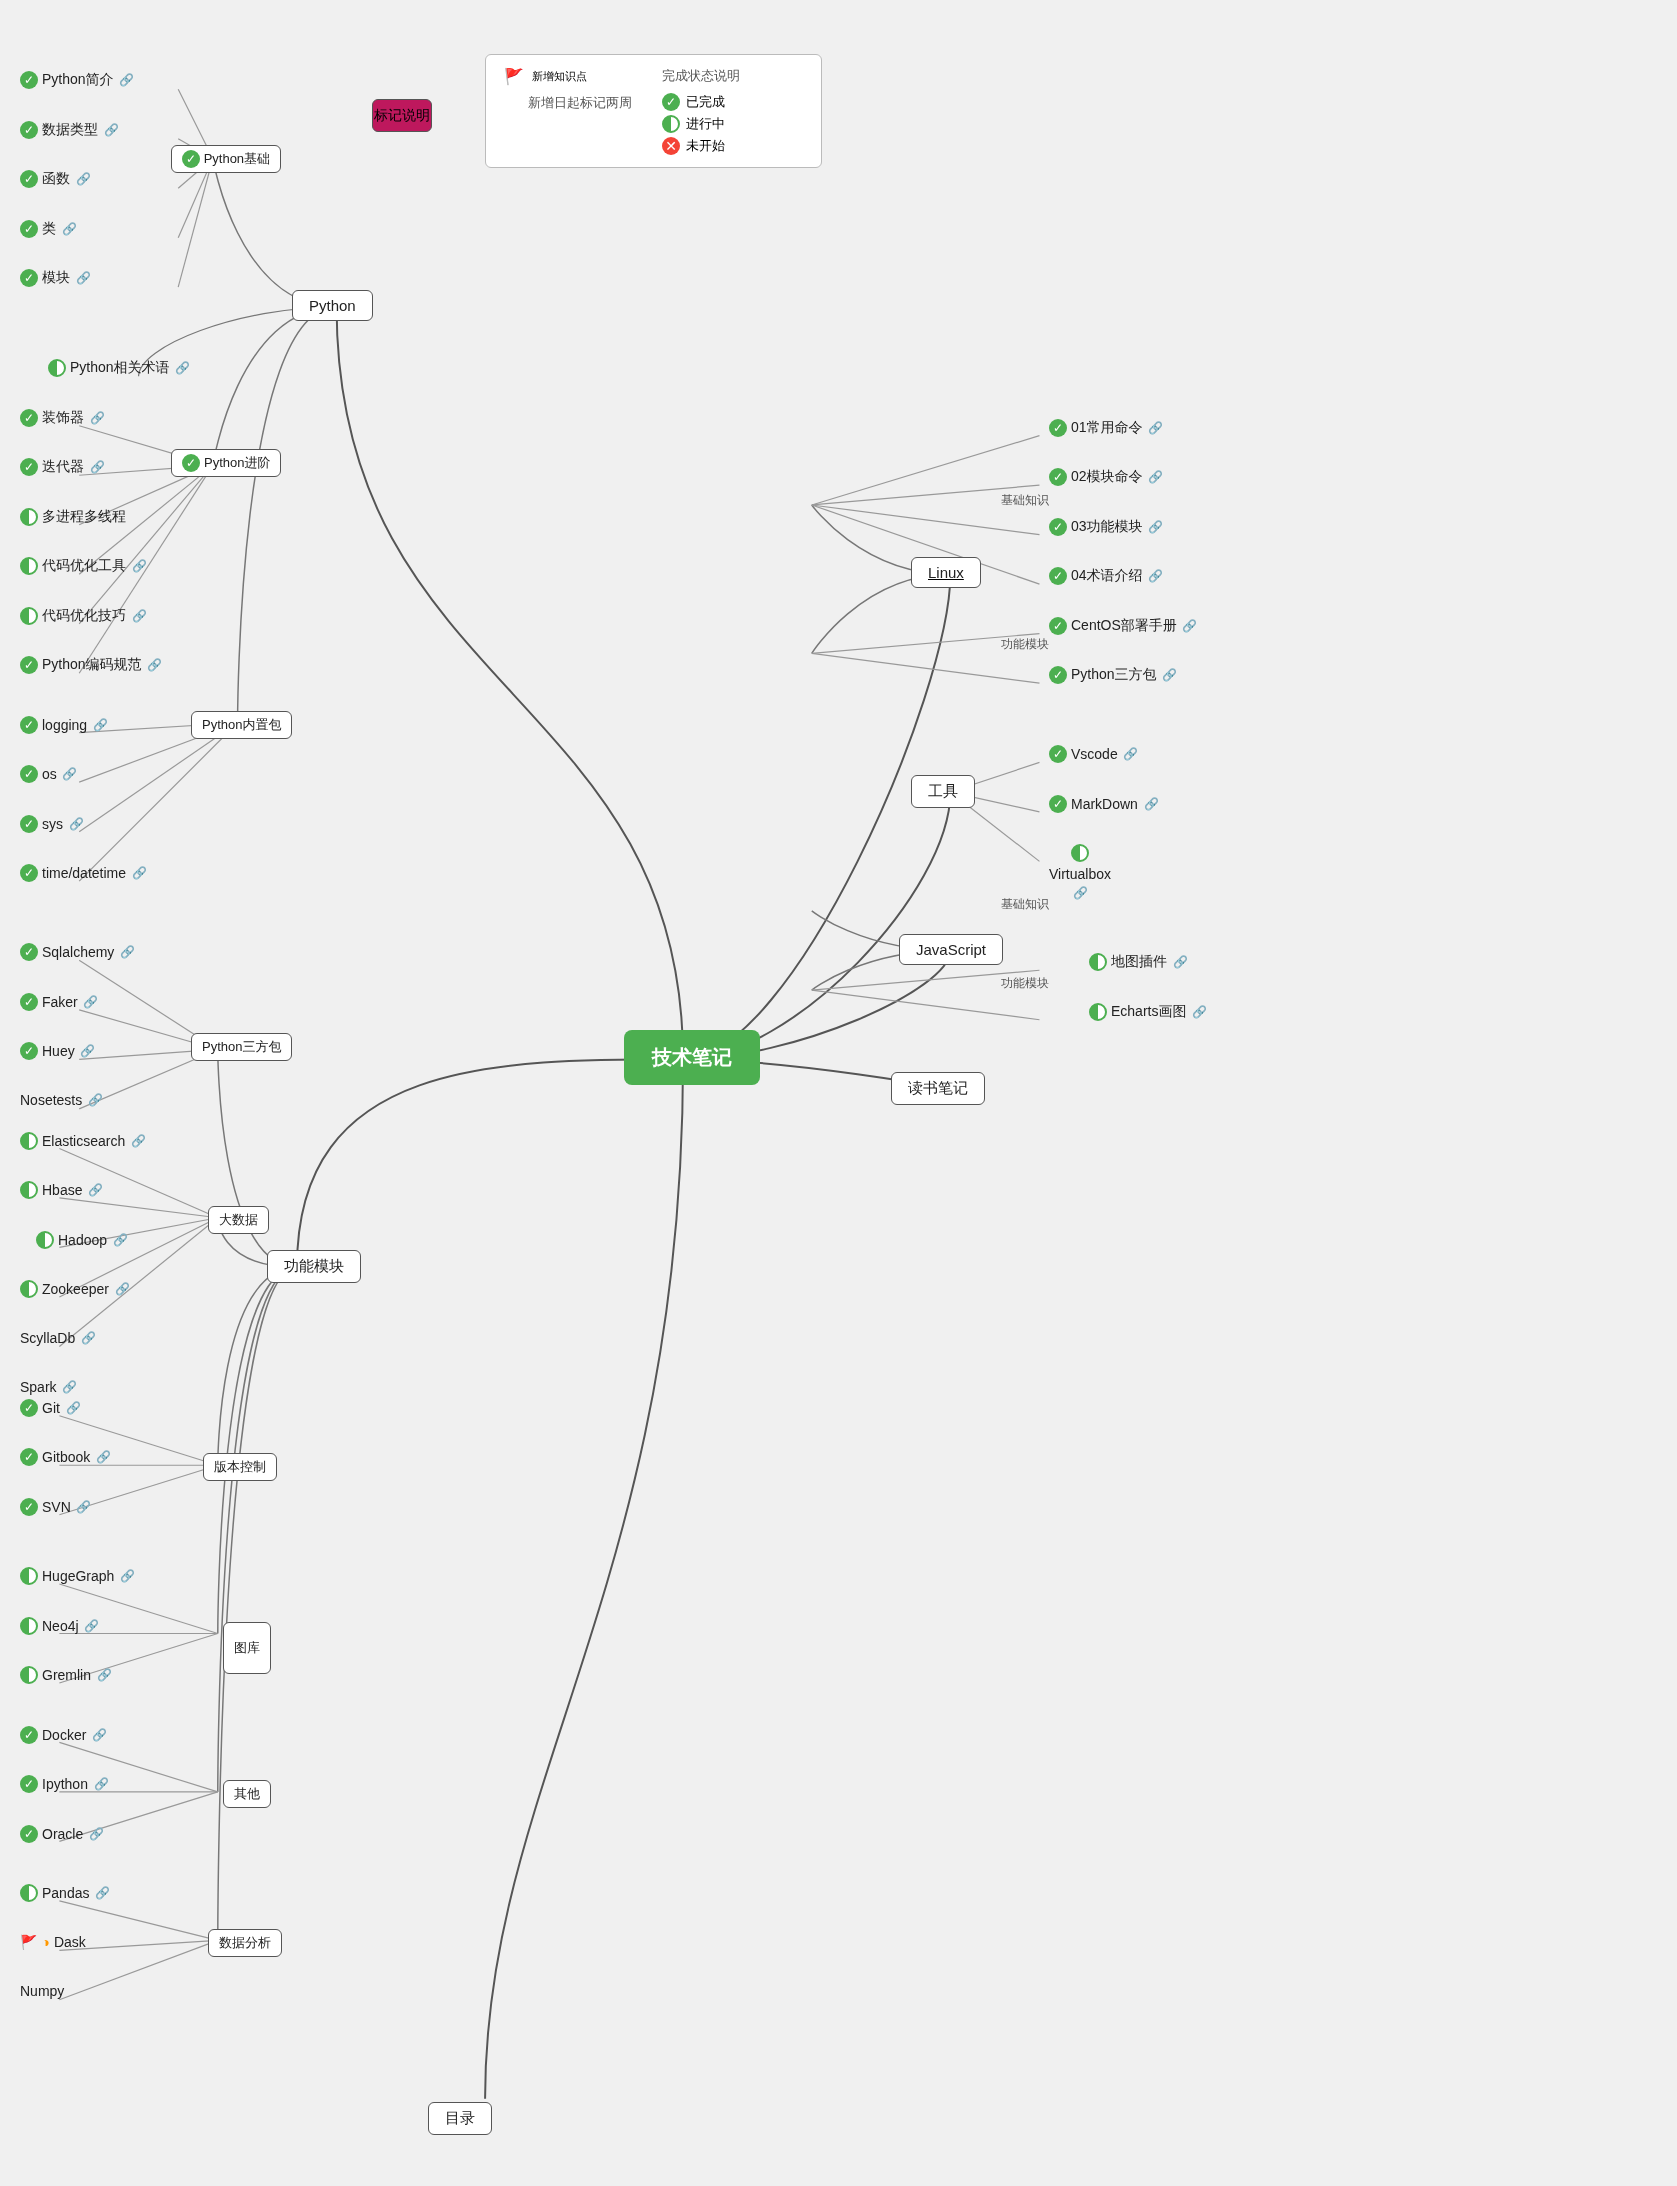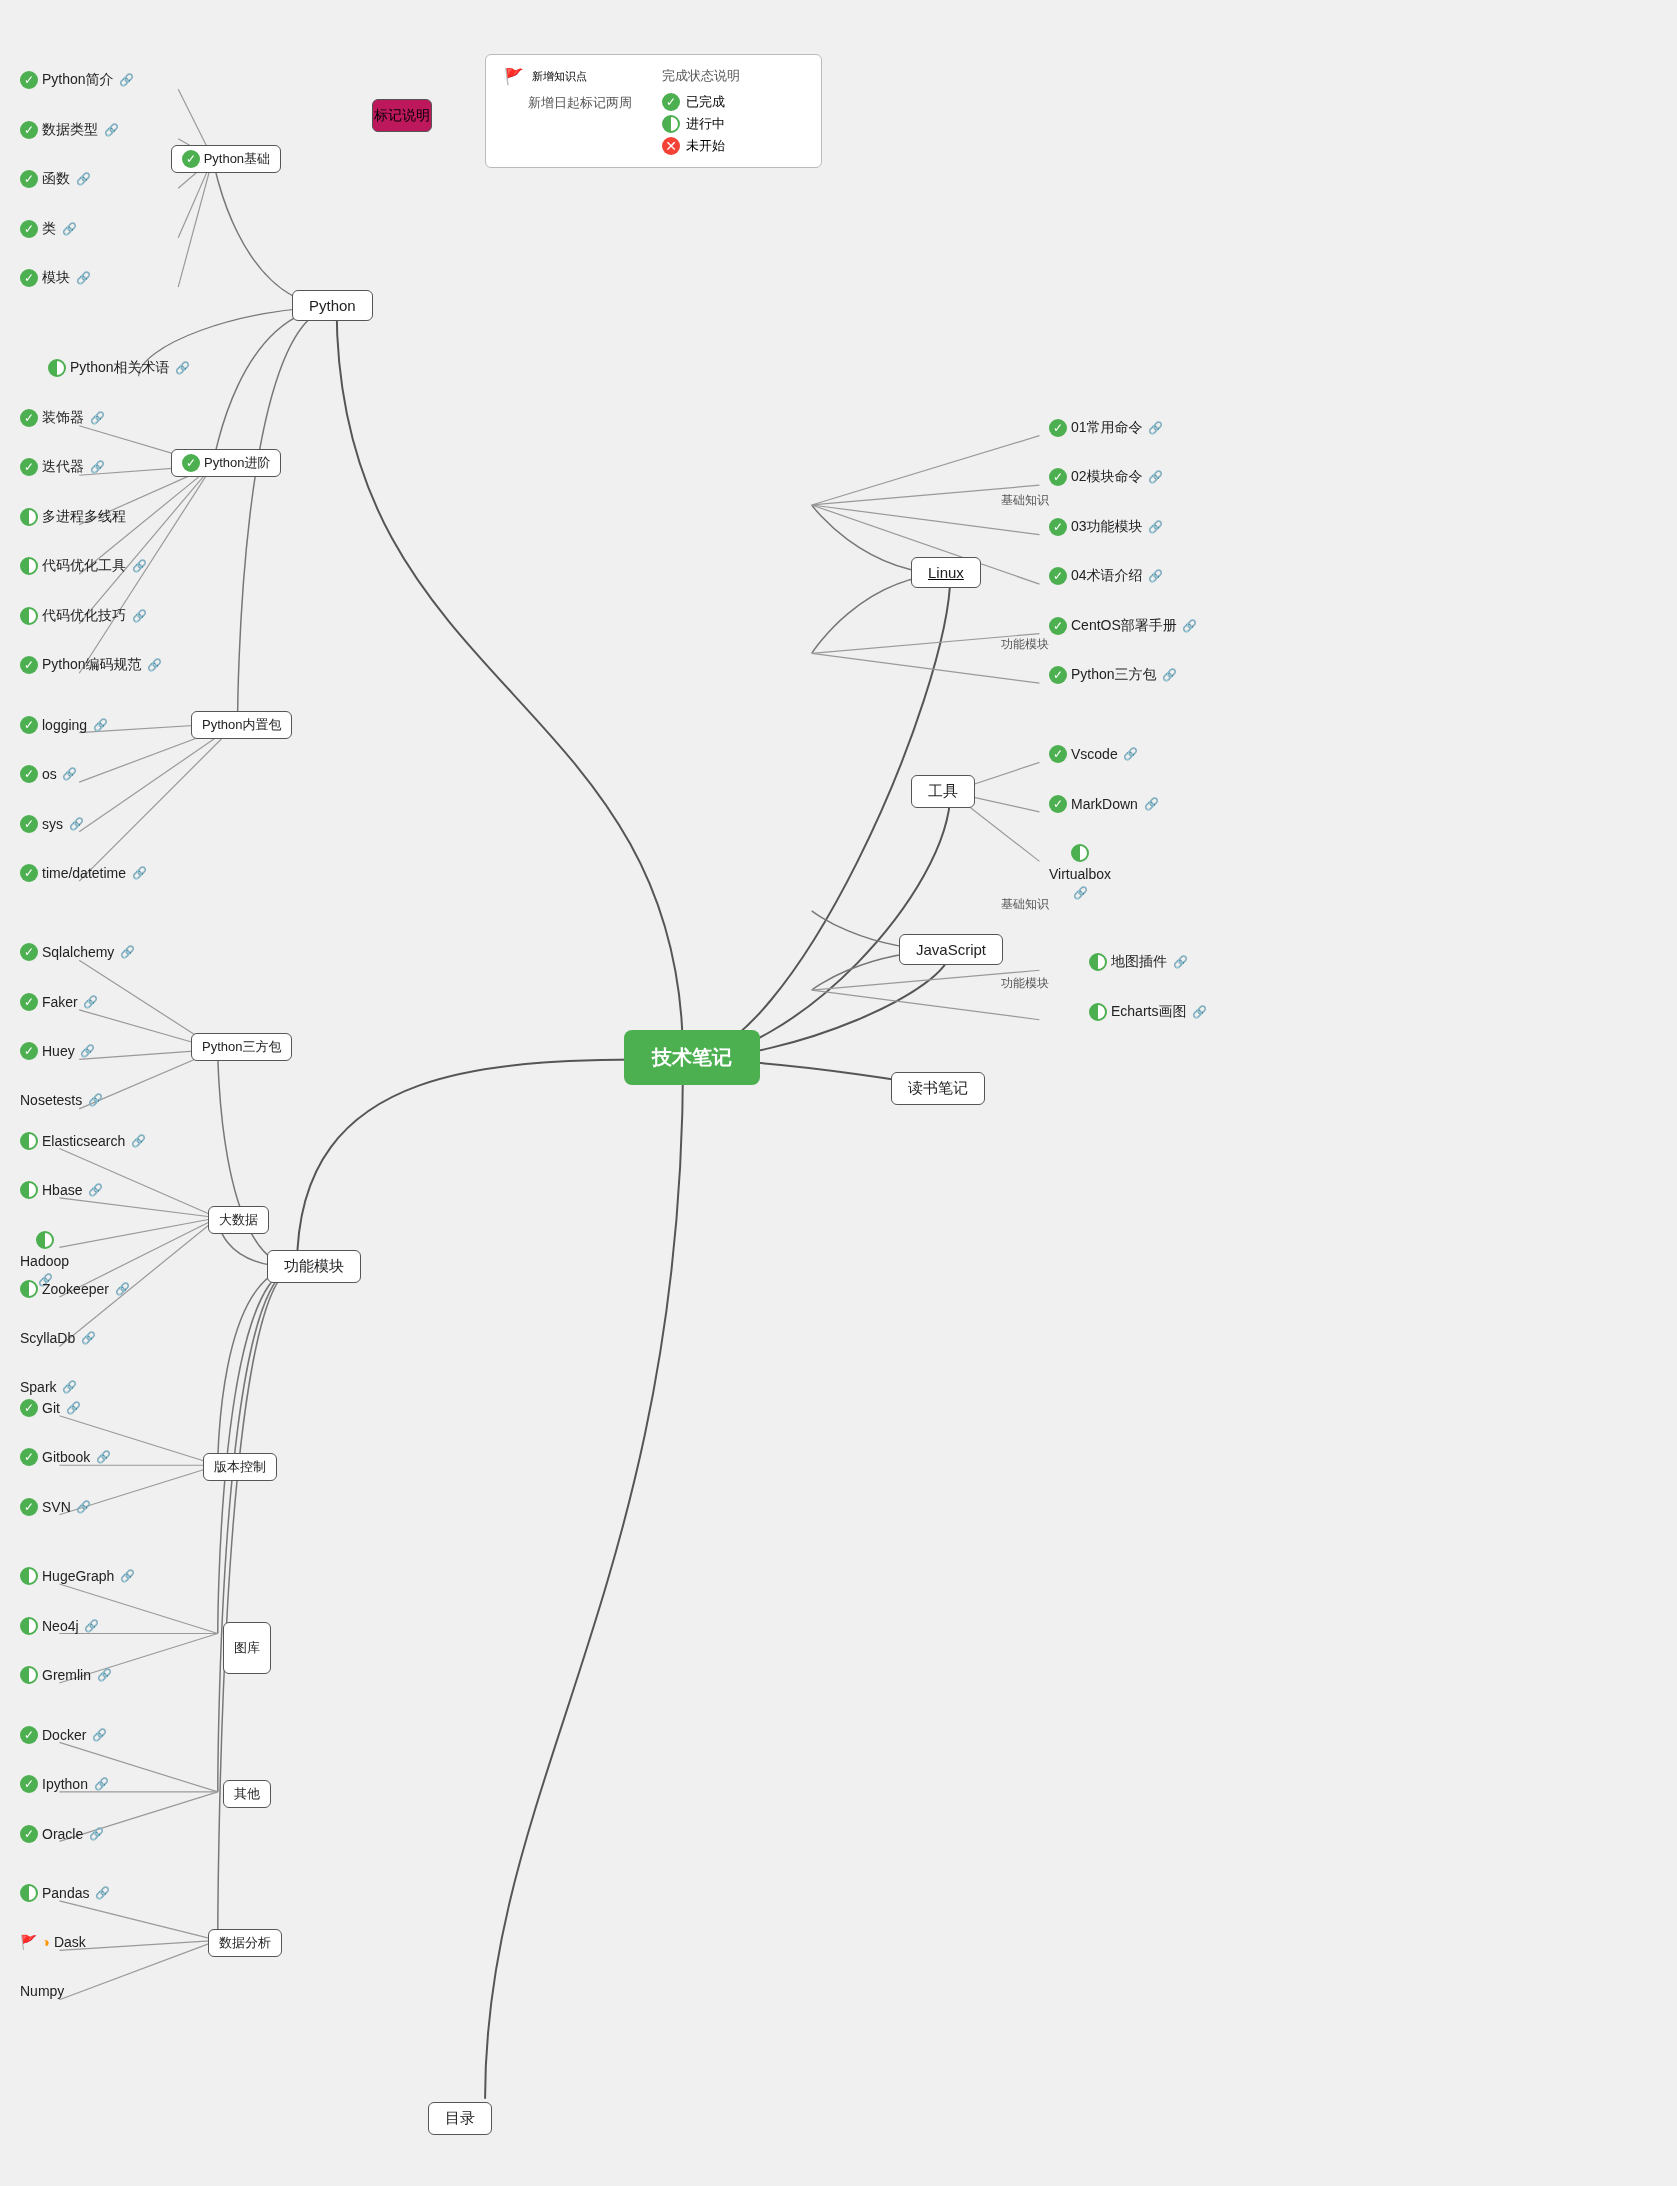--- a/index.html
+++ b/index.html
@@ -383,21 +383,21 @@
   <span>Elasticsearch</span>
   <span class="link-icon">🔗</span>
 </div>
 
 <div class="node" style="top:1181px; left:20px;">
   <span class="icon-half"></span>
   <span>Hbase</span>
   <span class="link-icon">🔗</span>
 </div>
 
-<div class="node" style="top:1231px; left:20px;flex-direction:column;">
+<div class="node" style="top:1231px; left:36px;">
   <span class="icon-half"></span>
   <span>Hadoop</span>
   <span class="link-icon">🔗</span>
 </div>
 
 <div class="node" style="top:1280px; left:20px;">
   <span class="icon-half"></span>
   <span>Zookeeper</span>
   <span class="link-icon">🔗</span>
 </div>

